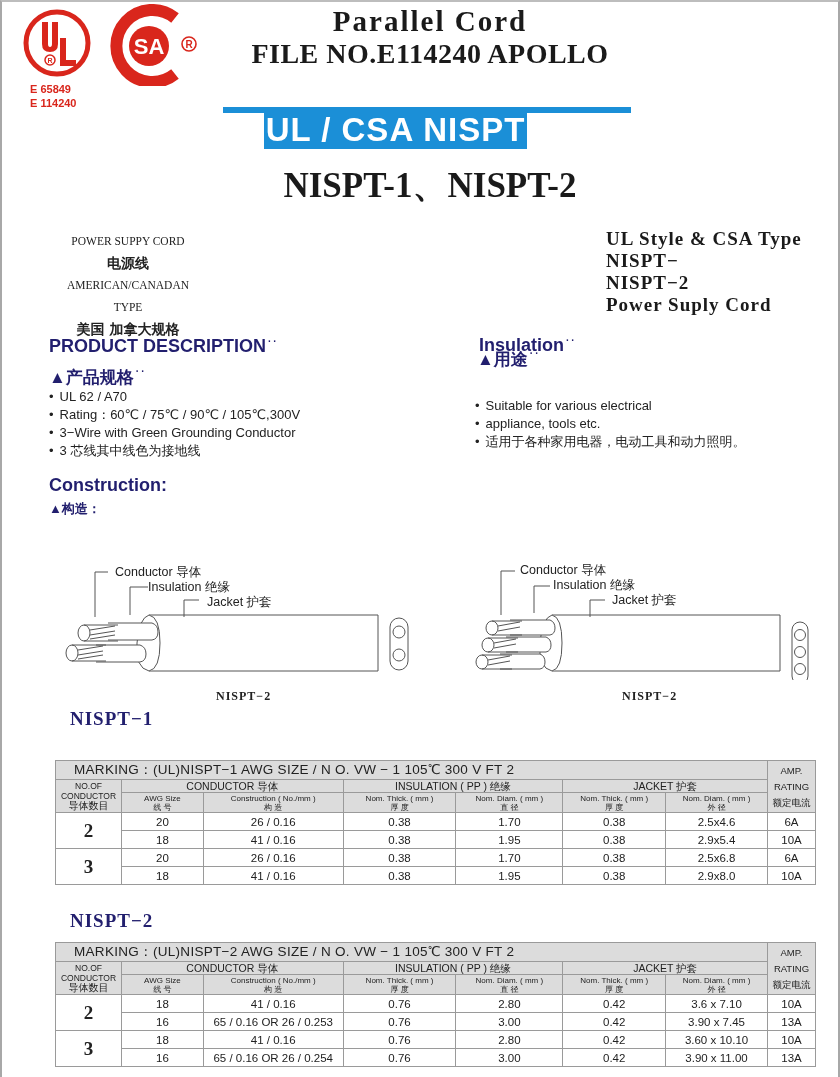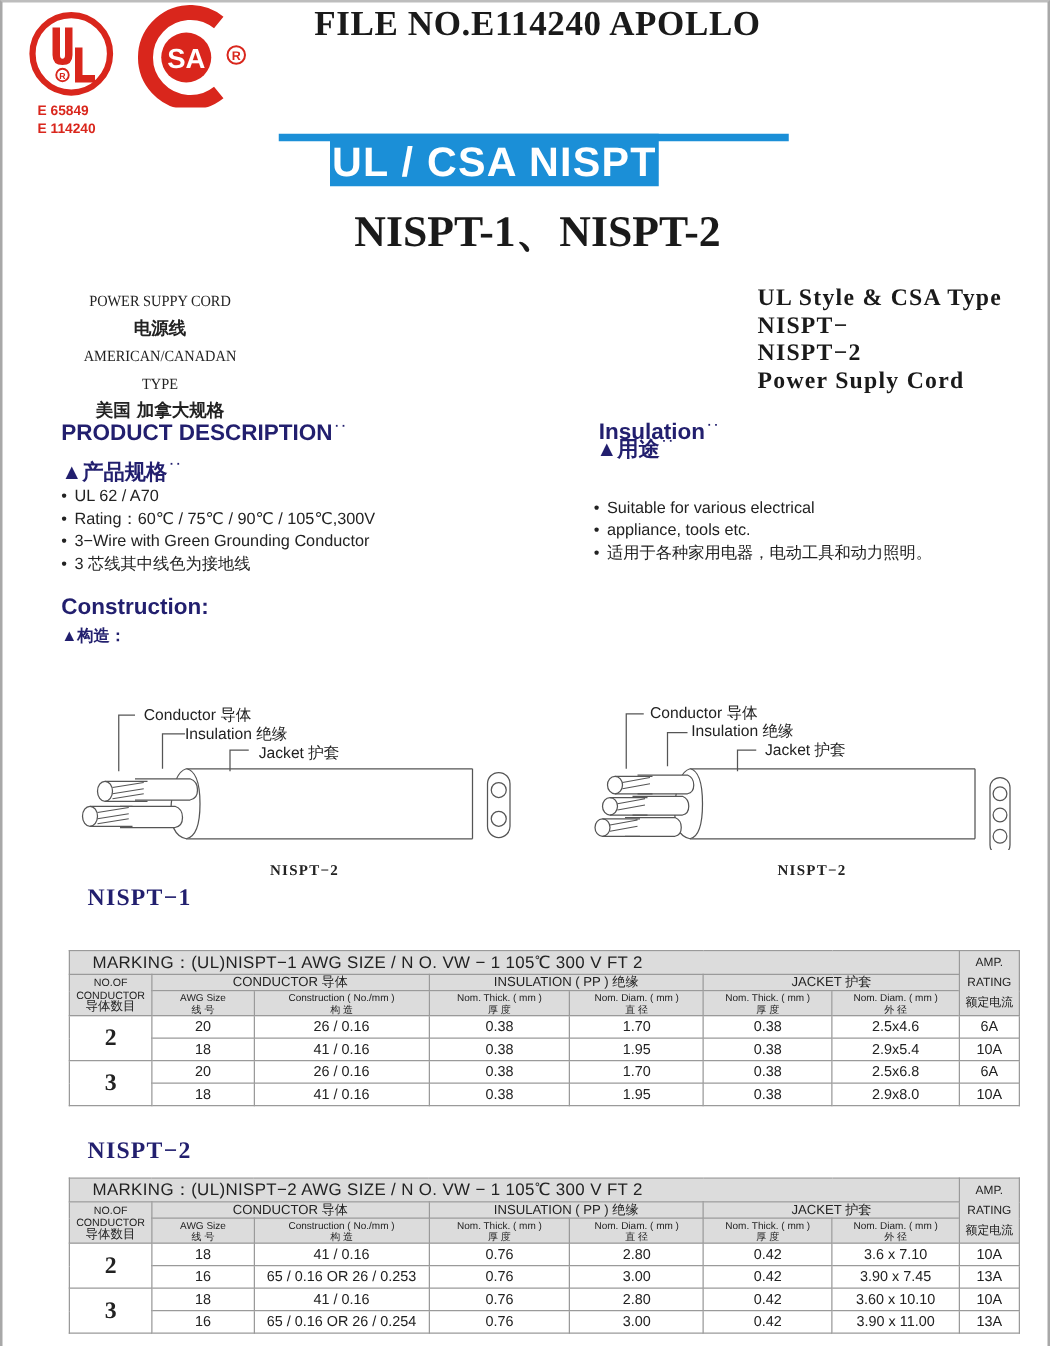--- a/index.html
+++ b/index.html
@@ -74,20 +74,21 @@
   <circle cx="82" cy="40" r="7" fill="none" stroke="#d9261c" stroke-width="1.6"></circle>
   <text x="82" y="44" font-size="10" text-anchor="middle" fill="#d9261c" font-family="Liberation Sans, sans-serif" font-weight="bold">R</text>
 </svg>
 
 <div class="file-nums">
   <div>E 65849</div>
   <div>E 114240</div>
 </div>
 
 <div class="title-block">
+  <div class="t1">Parallel Cord</div>
   <div class="t3">FILE NO.E114240 APOLLO</div>
 </div>
 <div class="blue-bar"></div>
 <div class="blue-box">UL / CSA  NISPT</div>
 <div class="model-title">NISPT-1、NISPT-2</div>
 
 <div class="left-info">
   <div class="en">POWER SUPPY CORD</div>
   <div class="cn">电源线</div>
   <div class="en">AMERICAN/CANADAN TYPE</div>

